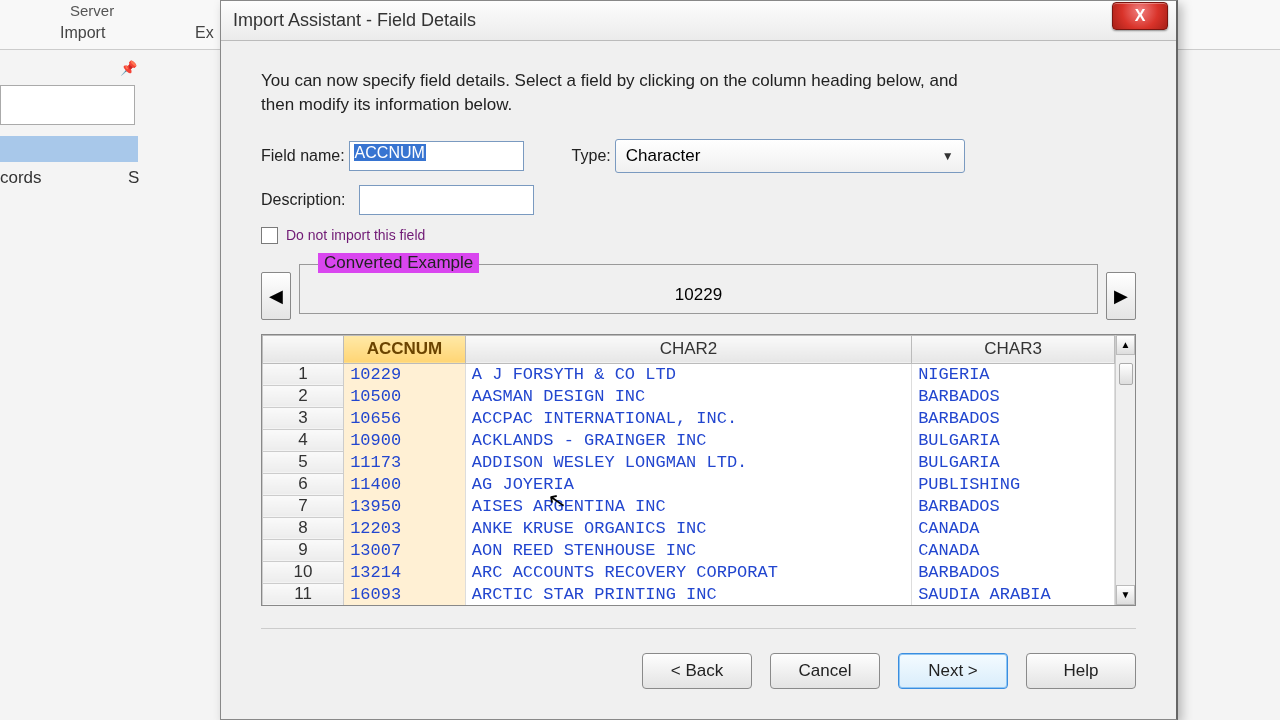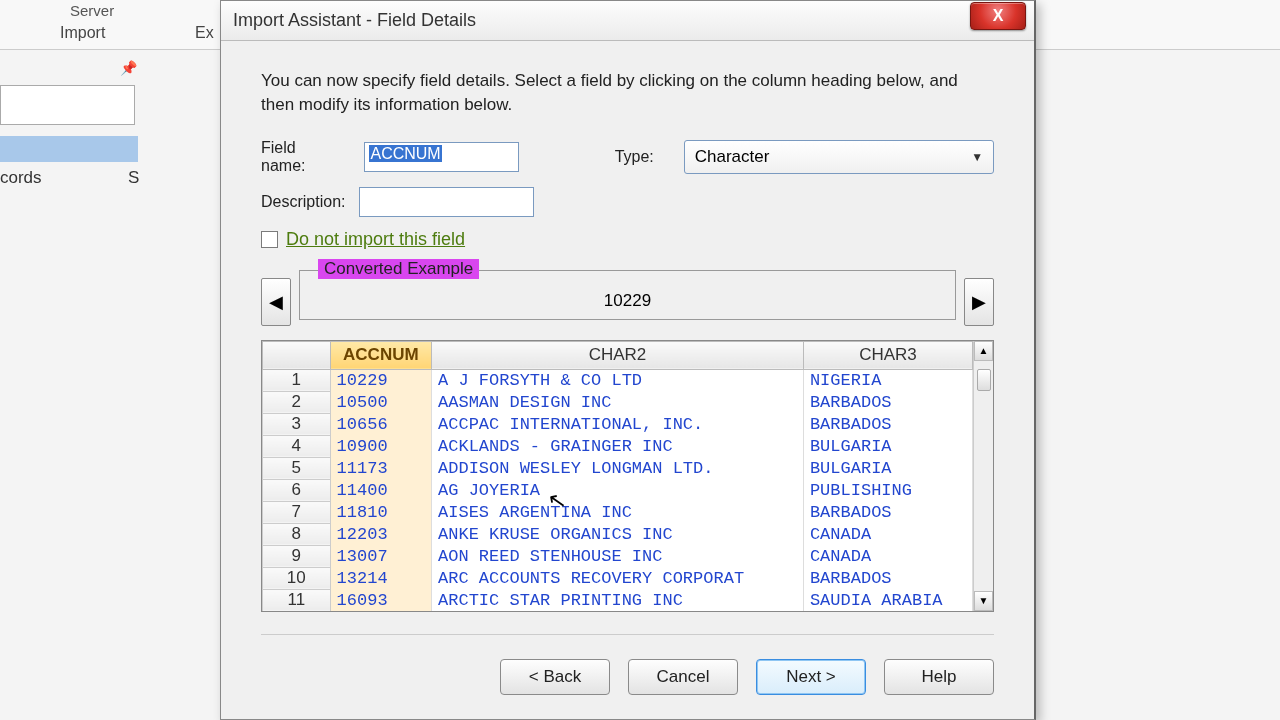--- a/index.html
+++ b/index.html
@@ -37,21 +37,21 @@
     position:absolute; top:136px; left:0; width:138px; height:26px;
     background:#a8c8ea;
   }
   .bg-records {
     position:absolute; top:168px; left:0; font-size:17px; color:#333;
   }
 
   .dialog {
     position:absolute;
     top:0; left:220px;
-    width:816px;
+    width:958px;
     height:720px;
     background:#f0f0f0;
     border:1px solid #888;
     border-right:2px solid #666;
     box-shadow: 4px 4px 10px rgba(0,0,0,0.25);
   }
   .titlebar {
     height:40px;
     background: linear-gradient(#fdfdfd,#ebebeb);
     border-bottom:1px solid #bbb;
@@ -91,21 +91,21 @@
     font-size:17px;
   }
   .type-arrow { font-size:12px; color:#333;}
   .desc-input {
     width:175px; height:30px; border:1px solid #7a9ac0; background:#fff;
   }
   .checkbox-row { display:flex; align-items:center; gap:8px; margin-top:6px; margin-bottom:20px;}
   .checkbox {
     width:17px; height:17px; border:1px solid #7a7a7a; background:#fff;
   }
-  .checkbox-label { font-size:18px; color:#4d7c0f;text-decoration:underline;}
+  .checkbox-label { font-size:14px; color:#701a75;}
   .example-area {
     position:relative; margin-bottom:20px;
   }
   .example-box {
     border:1px solid #999;
     background:#f0f0f0;
     margin:0 38px;
     padding:20px 8px 8px 8px;
     position:relative;
     text-align:center;
@@ -216,21 +216,21 @@
   <div class="titlebar">
     <span class="title-text">Import Assistant - Field Details</span>
     <div class="close-btn">
       <span>X</span>
     </div>
   </div>
 
   <div class="content">
     <p class="instruction">You can now specify field details. Select a field by clicking on the column heading below, and then modify its information below.</p>
 
-    <div class="form-row" style="gap:30px;">
+    <div class="form-row" style="gap:4px;">
       <label>Field name:</label>
       <div class="field-name-input">
         <span class="sel">ACCNUM</span>
       </div>
       <div style="width:40px"></div>
       <label>Type:</label>
       <div class="type-select">
         <span>Character</span>
         <span class="type-arrow">▼</span>
       </div>
@@ -308,21 +308,21 @@
                 <td>BULGARIA</td>
               </tr>
               <tr>
                 <td class="rownum">6</td>
                 <td class="accnum-cell">11400</td>
                 <td>AG JOYERIA</td>
                 <td>PUBLISHING</td>
               </tr>
               <tr>
                 <td class="rownum">7</td>
-                <td class="accnum-cell">11810</td>
+                <td class="accnum-cell">13950</td>
                 <td>AISES ARGENTINA INC</td>
                 <td>BARBADOS</td>
               </tr>
               <tr>
                 <td class="rownum">8</td>
                 <td class="accnum-cell">12203</td>
                 <td>ANKE KRUSE ORGANICS INC</td>
                 <td>CANADA</td>
               </tr>
               <tr>

